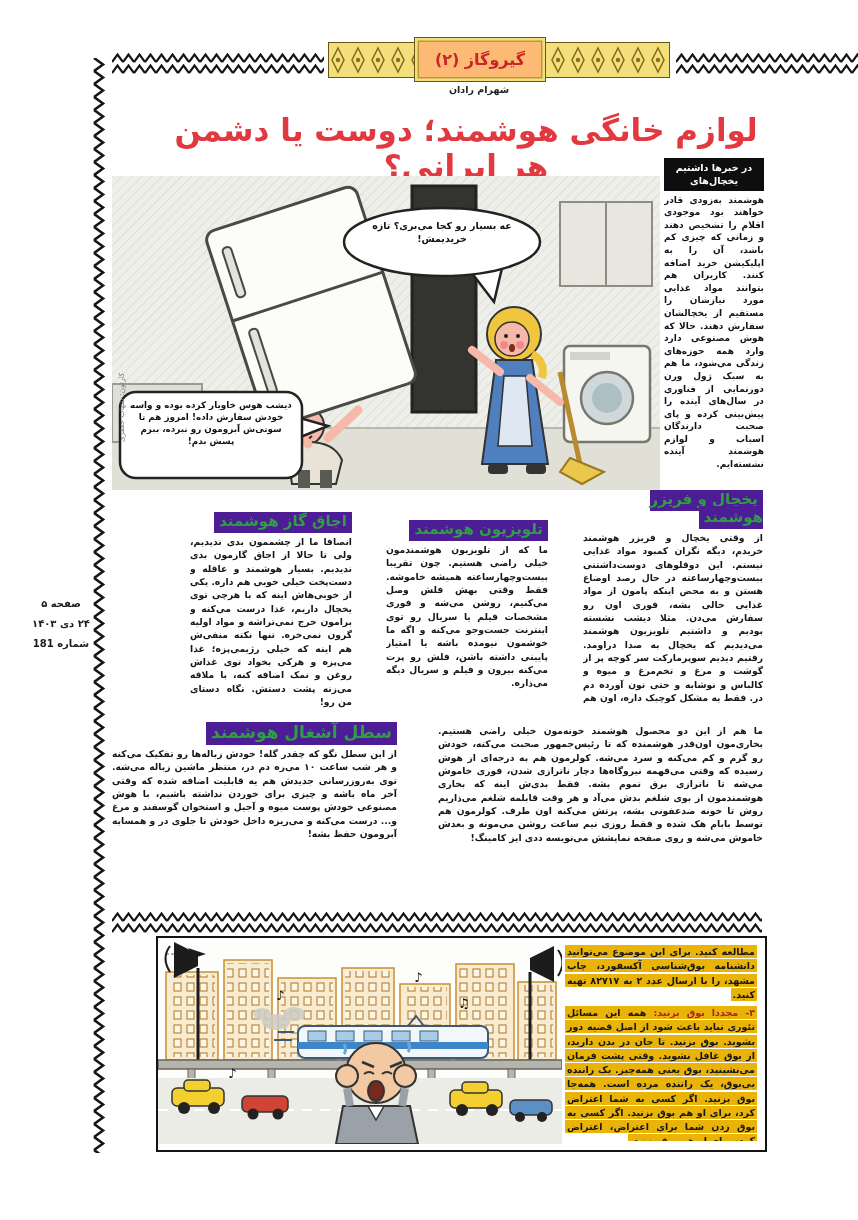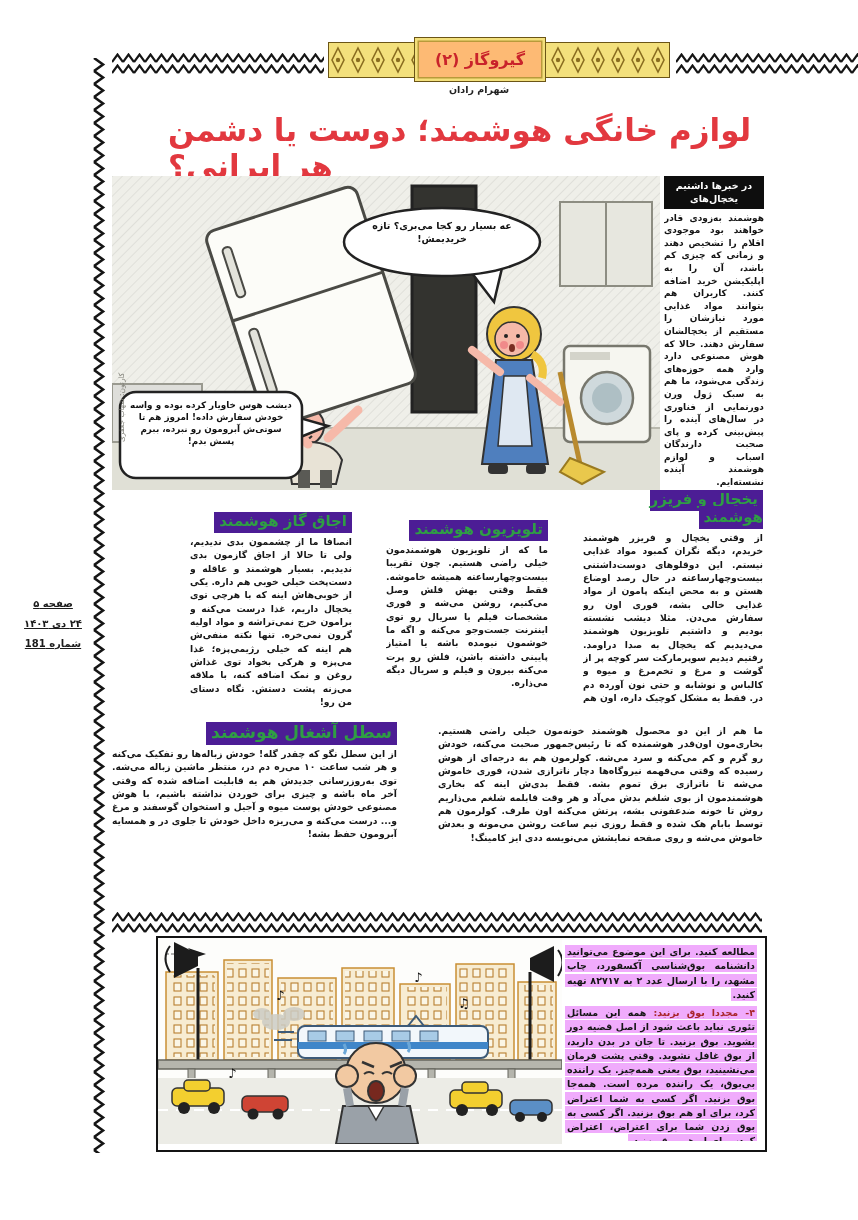--- a/index.html
+++ b/index.html
@@ -1,50 +1,50 @@
 <!DOCTYPE html>
 <html lang="fa"><head>
 <meta charset="utf-8">
 <style>
   html,body{margin:0;padding:0;}
   body{width:858px;height:1220px;background:#ffffff;font-family:"DejaVu Sans",sans-serif;position:relative;overflow:hidden;}
   .page{position:absolute;inset:0;}
   .abs{position:absolute;}
   svg{display:block;}
 
-  .meta{position:absolute;left:20px;top:594px;width:66px;text-align:center;direction:rtl;
-        font-size:10px;font-weight:700;color:#1c1c1c;line-height:2.0;text-decoration:underline;}
+  .meta{position:absolute;left:28px;top:594px;width:66px;text-align:center;direction:rtl;
+        font-size:10px;font-weight:700;color:#1c1c1c;line-height:2.0;}
 
   .title-box{position:absolute;left:414px;top:37px;width:130px;height:43px;background:#fdba74;
         border:1.5px solid #6b5516;box-shadow:inset 0 0 0 2.5px #f3e07c, inset 0 0 0 4px #b89a3a;
         display:flex;align-items:center;justify-content:center;font-size:16px;font-weight:700;
         color:#c9232b;direction:rtl;}
   .author{position:absolute;left:414px;top:84px;width:130px;text-align:center;font-size:9.5px;
         font-weight:700;color:#222;direction:rtl;}
 
-  .headline{position:absolute;left:168px;top:112px;width:596px;margin:0;text-align:left;direction:rtl;
+  .headline{position:absolute;left:168px;top:112px;width:596px;margin:0;text-align:center;direction:rtl;
         font-size:31px;font-weight:700;color:#e2383f;letter-spacing:-0.5px;}
 
-  .intro{position:absolute;left:664px;top:176px;width:100px;height:318px;overflow:hidden;direction:rtl;
+  .intro{position:absolute;left:664px;top:158px;width:100px;height:318px;overflow:hidden;direction:rtl;
         text-align:justify;font-size:9px;font-weight:700;line-height:1.4;color:#141414;}
   .intro-lead{display:block;background:#0e0e0e;color:#fff;text-align:center;padding:3px 2px;
         margin-bottom:3px;font-size:9.5px;}
 
   .sec{position:absolute;overflow:hidden;}
   .sec h2{margin:0 0 5px;direction:rtl;text-align:right;font-weight:700;color:#2f9e44;}
   .sec h2 .hl-y{background:#4c1d95;padding:2px 5px 3px;}
   .sec p{margin:0;direction:rtl;text-align:justify;font-size:9.2px;font-weight:700;line-height:1.45;color:#161616;}
   .sec.small h2{font-size:15px;}
   .sec.big h2{font-size:17px;}
 
   .bottom-box{position:absolute;left:156px;top:936px;width:607px;height:212px;border:2.5px solid #141414;background:#fff;}
   .horn-panel{position:absolute;right:8px;top:7px;width:192px;height:196px;overflow:hidden;direction:rtl;
         text-align:justify;font-size:9.5px;font-weight:700;line-height:1.5;color:#161616;}
   .horn-panel p{margin:0 0 4px;}
-  .hl{background:#f0abfc;box-decoration-break:clone;-webkit-box-decoration-break:clone;padding:1px 2px;}
+  .hl{background:#eab308;box-decoration-break:clone;-webkit-box-decoration-break:clone;padding:1px 2px;}
   .item-title{color:#a8262b;}
 
   .bubble-text{font-family:"DejaVu Sans",sans-serif;font-weight:700;direction:rtl;text-align:center;color:#111;line-height:1.35;}
 </style>
 </head>
 <body>
 
 <div class="page">
 
   <svg class="abs" style="left:90px;top:58px" width="18" height="1095">

